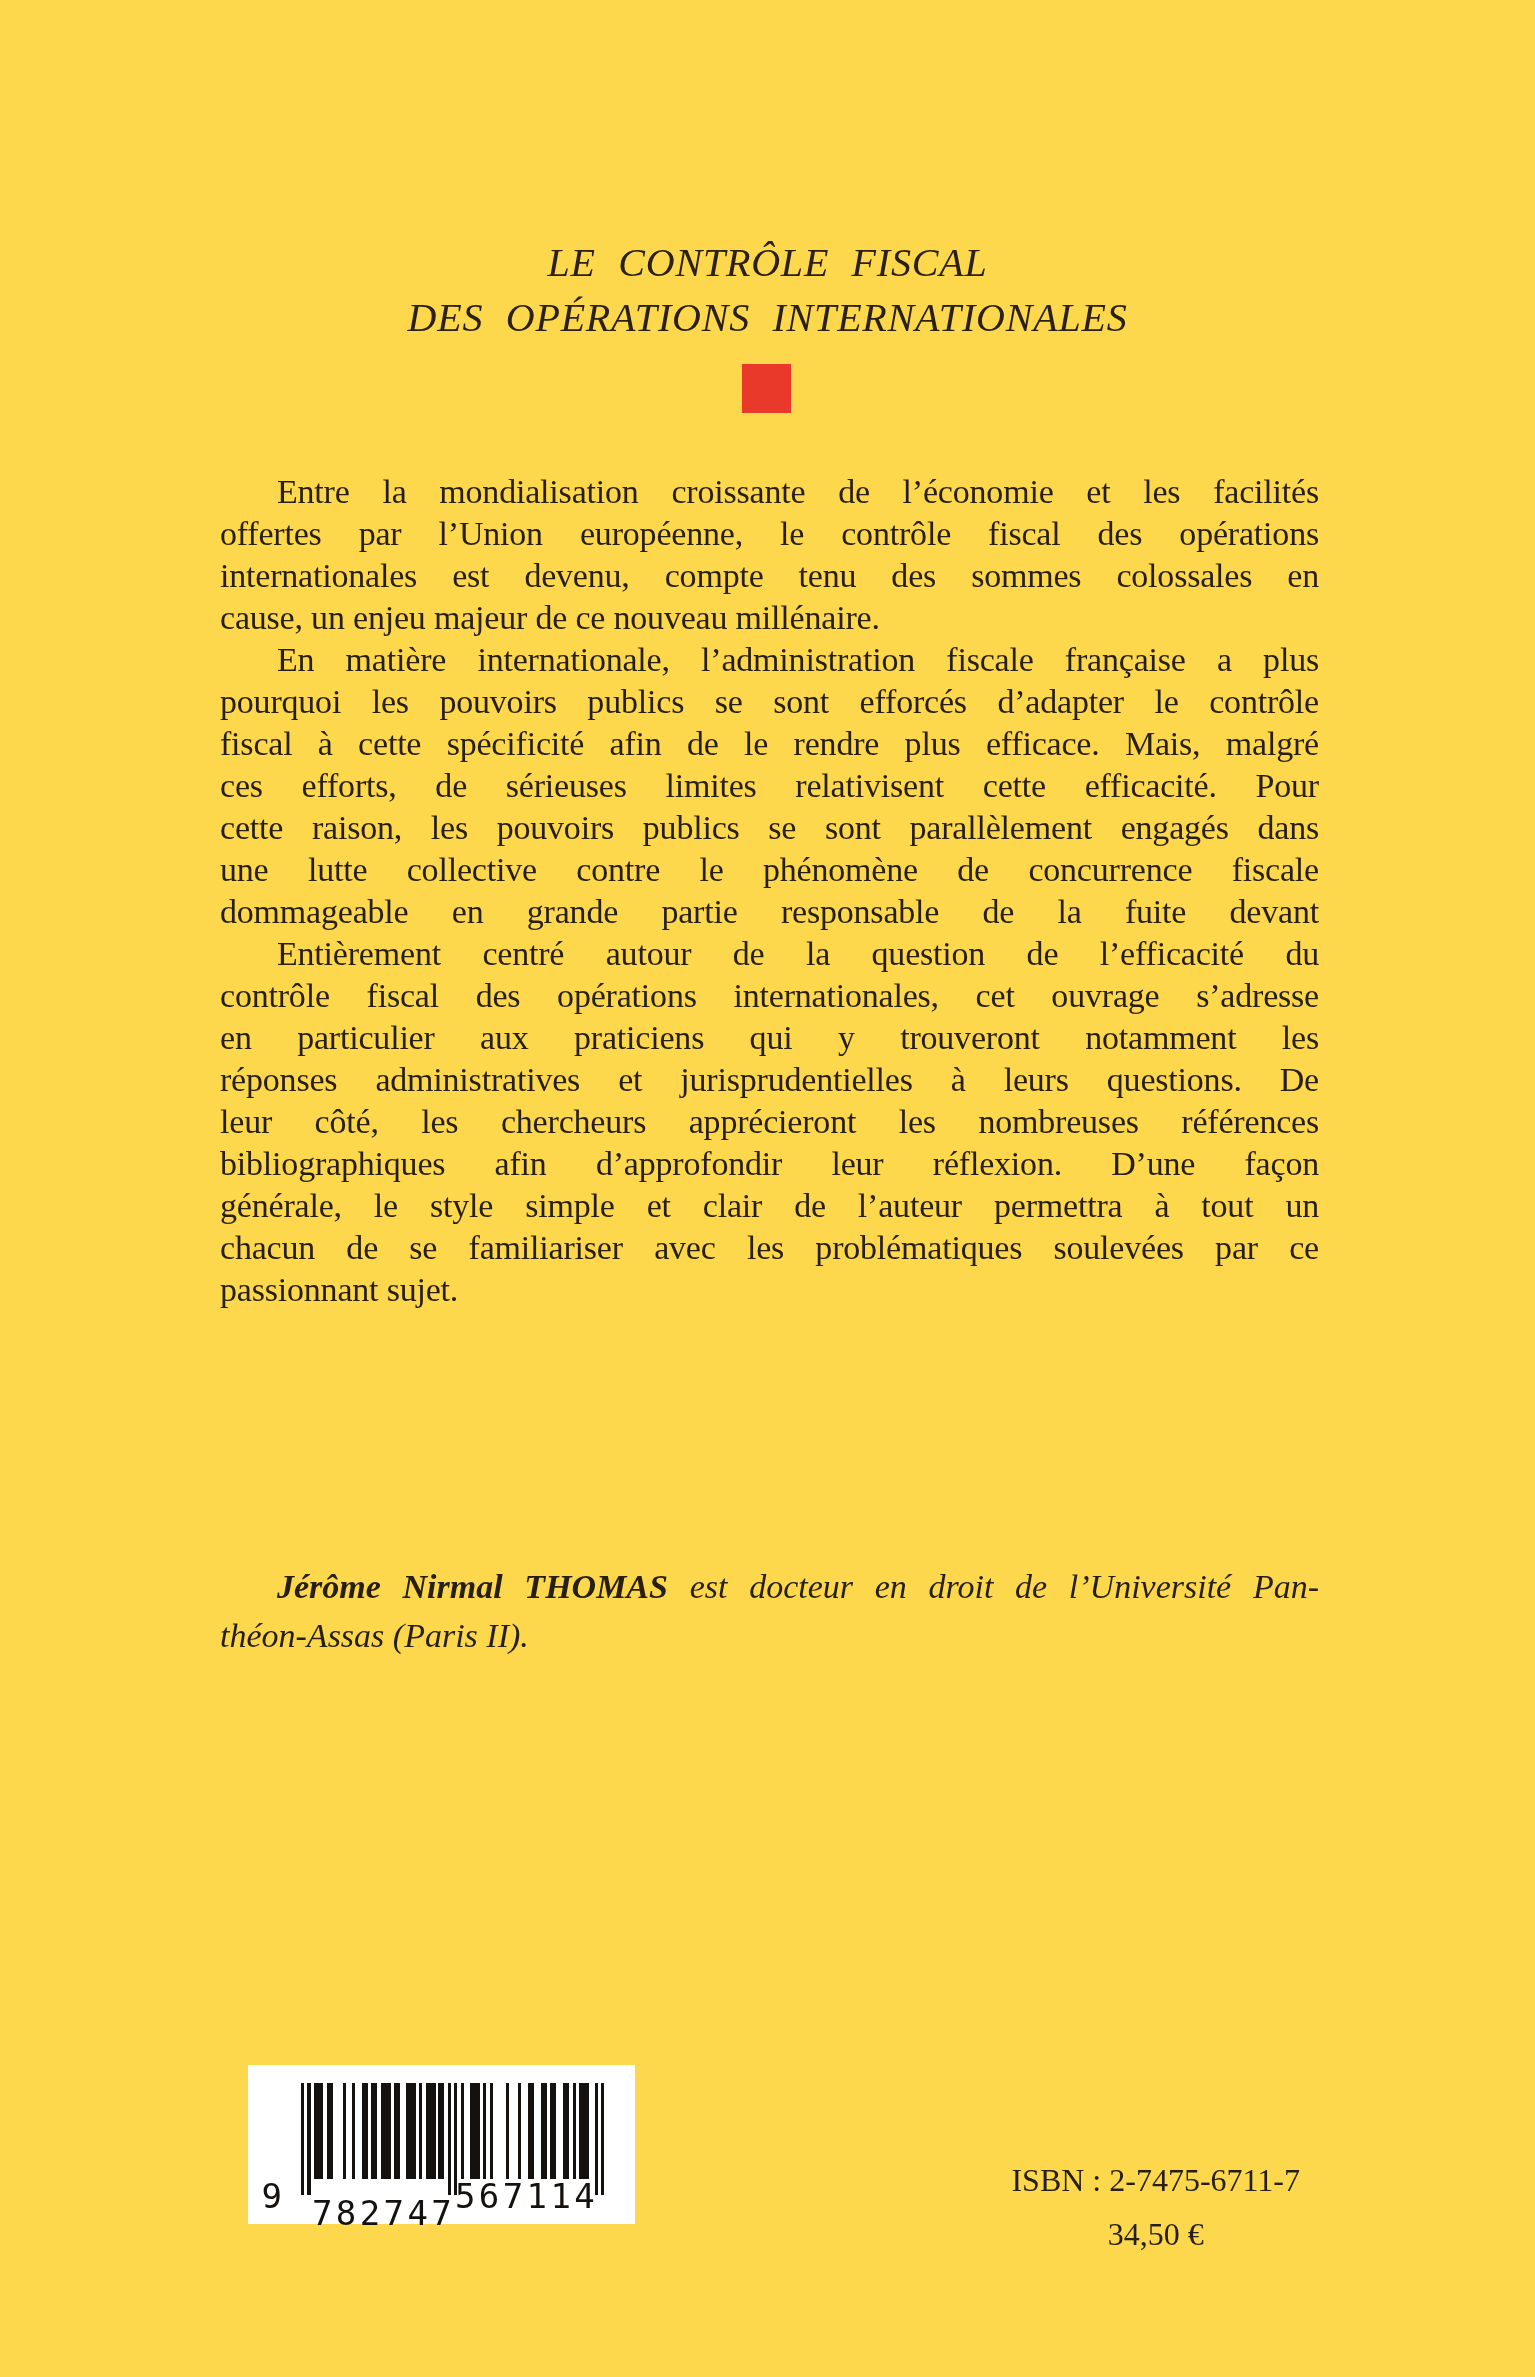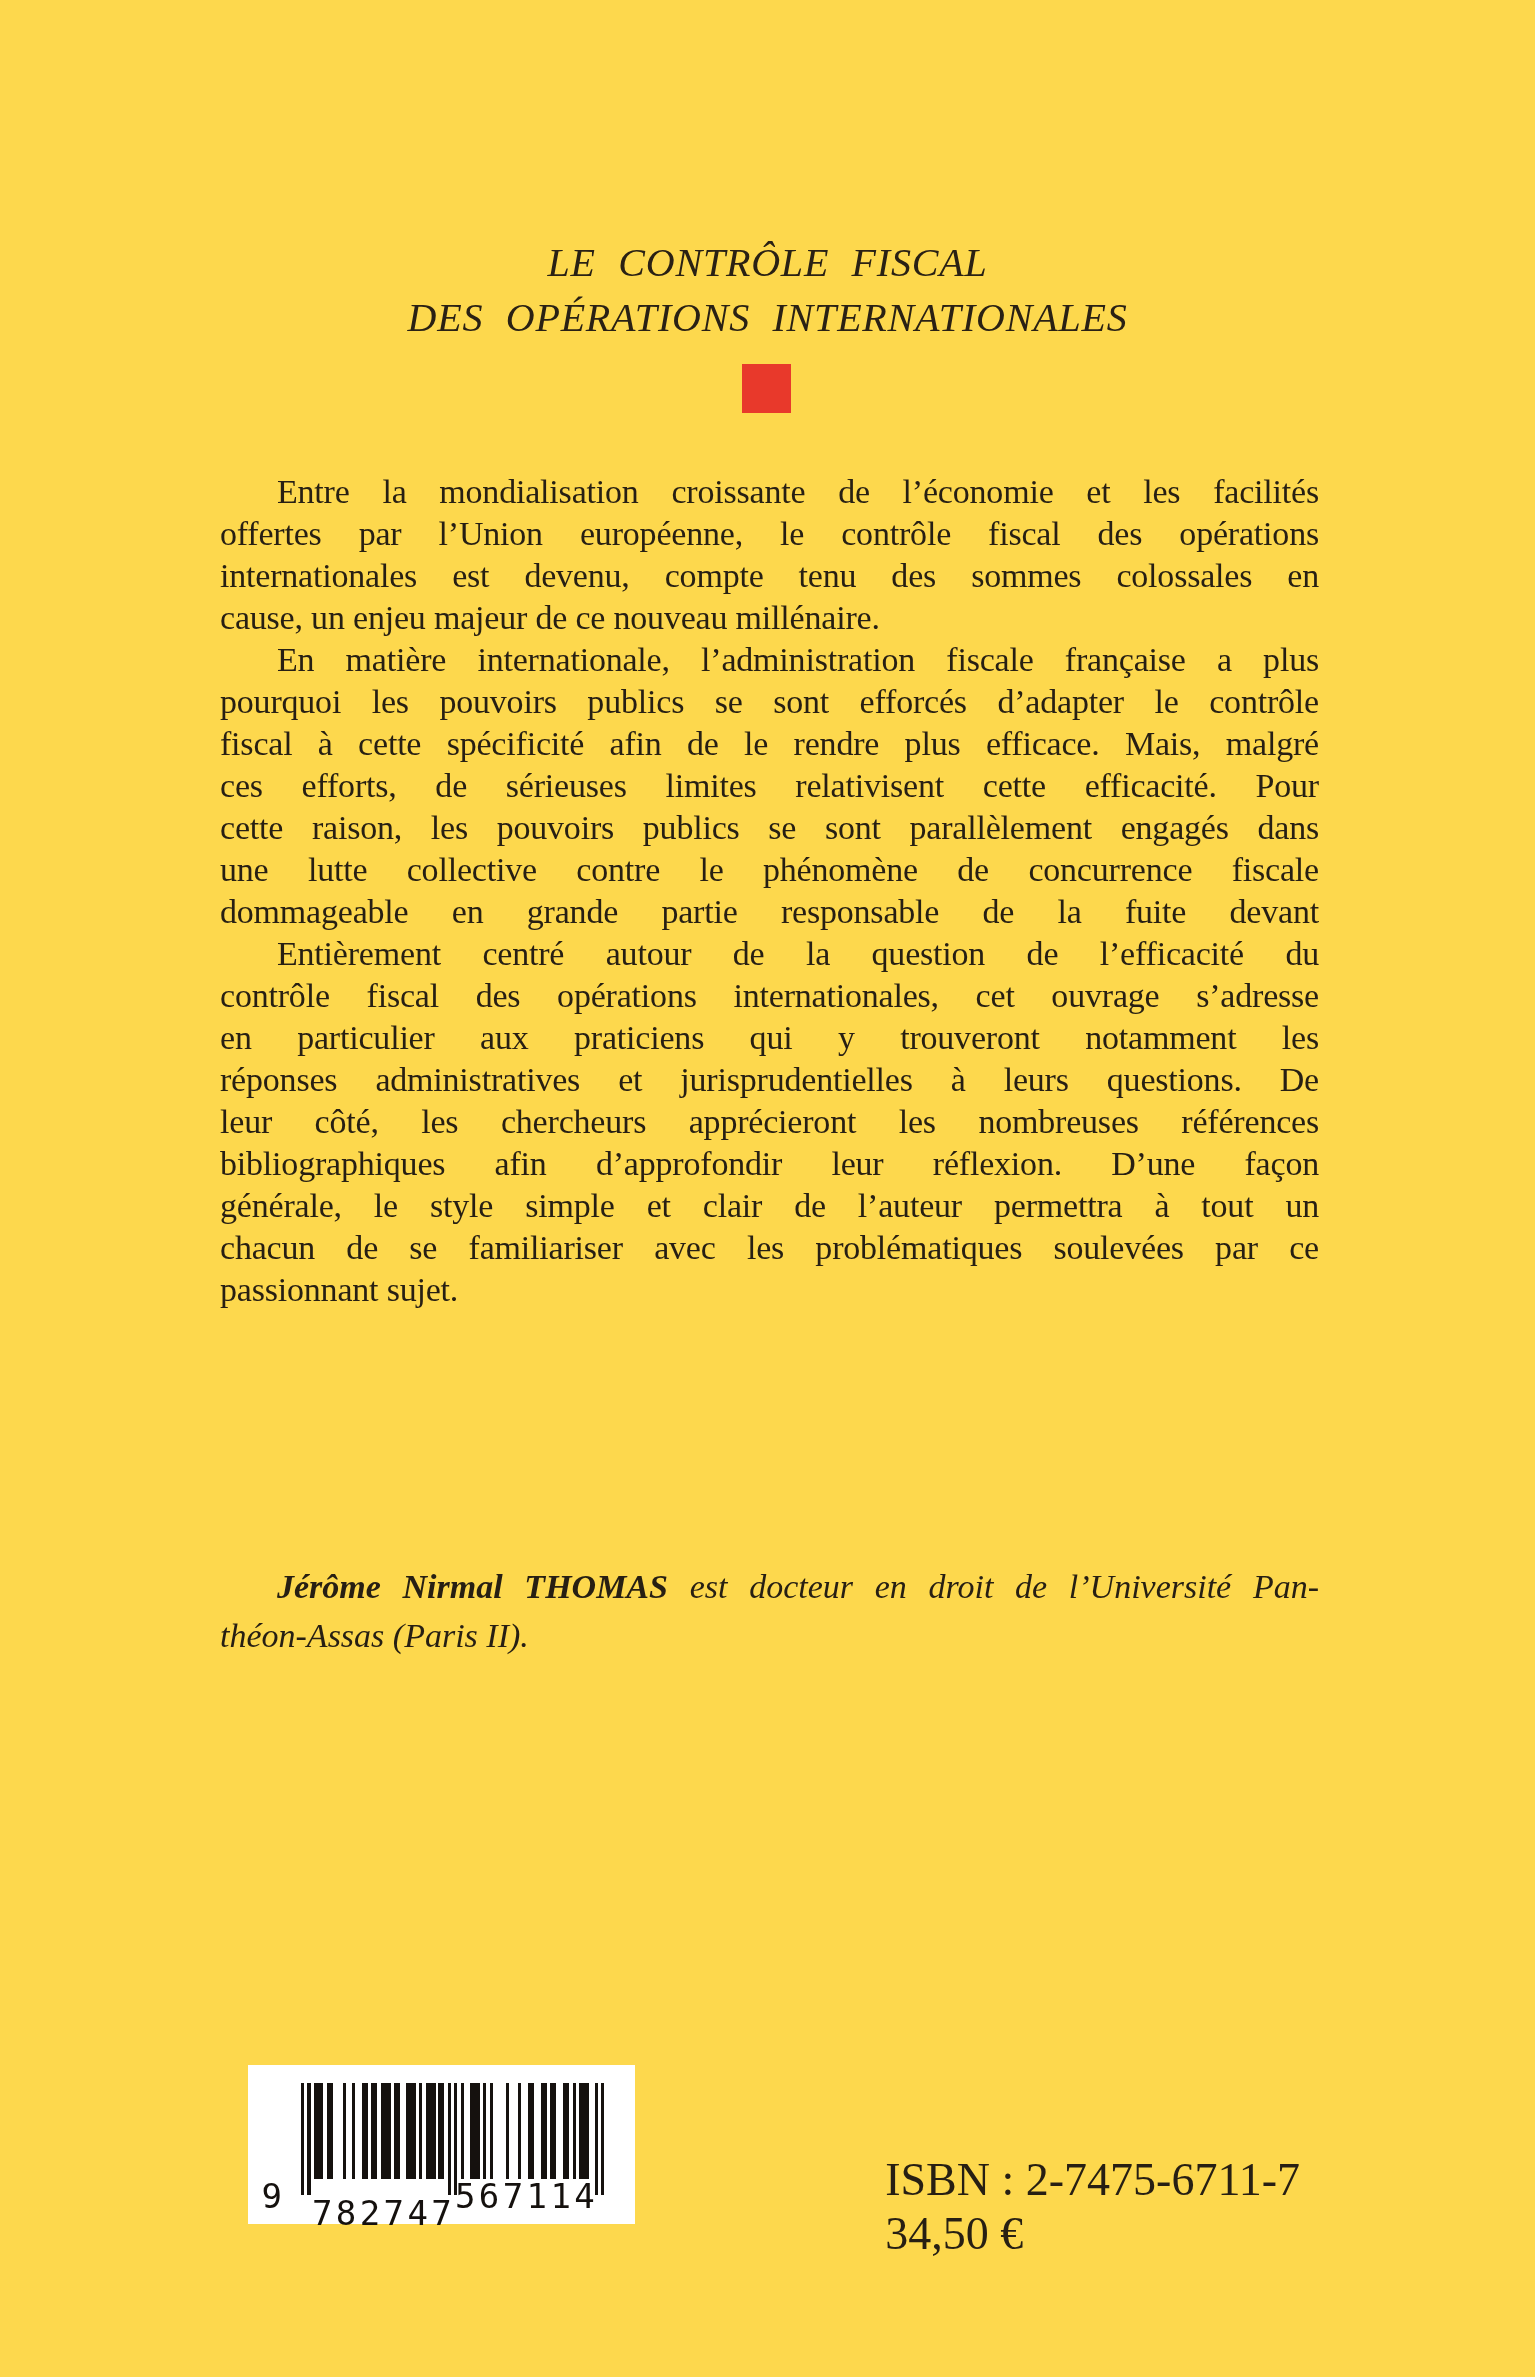--- a/index.html
+++ b/index.html
@@ -51,21 +51,21 @@
     font-size:34px;line-height:34px;color:#15110e;
   }
   .barcode-digit-first{left:13.4px;}
   .barcode-digits{letter-spacing:3.4px;}
   .barcode-digits.left{left:64px;margin-top:17px;}
   .barcode-digits.right{left:207px;}
 
   
   .pricing{
     position:absolute;right:255px;top:2153px;
-    text-align:left;font-size:46px;line-height:54px;color:#271f13;
+    text-align:center;font-size:32px;line-height:54px;color:#271f13;
   }
 </style>
 </head>
 <body>
 
 <div class="page">
 
   <header class="title">
     <div class="title-line">LE CONTRÔLE FISCAL</div>
     <div class="title-line">DES OPÉRATIONS INTERNATIONALES</div>

